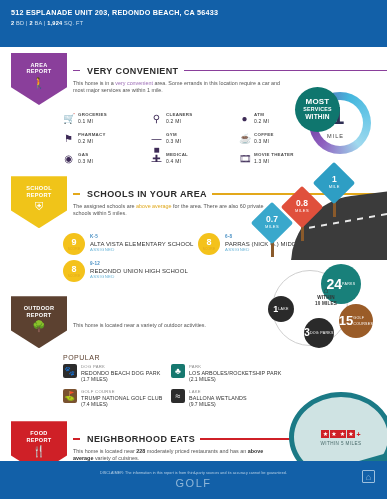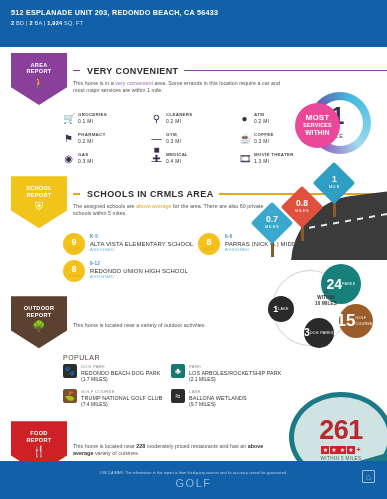--- a/index.html
+++ b/index.html
@@ -110,22 +110,22 @@
   }
   .donut-num {
     position: absolute; left: 36px; top: 17px;
     font-size: 24px; font-weight: bold; color: #2f2f54; line-height: 24px;
   }
   .donut-mile {
     position: absolute; left: 32px; top: 46px;
     font-size: 5.6px; letter-spacing: 1px; color: #444;
   }
   .donut-bubble {
-    position: absolute; left: 0px; top: 16px; width: 45px; height: 45px;
-    border-radius: 50%; background: #ec4899; color: #fff;
+    position: absolute; left: 0px; top: 0px; width: 45px; height: 45px;
+    border-radius: 50%; background: #0f766e; color: #fff;
     display: flex; flex-direction: column; align-items: center; justify-content: center;
     line-height: 7.5px;
   }
   .db1 { font-size: 8px; font-weight: bold; letter-spacing: 0.2px; }
   .db2 { font-size: 5.3px; font-weight: bold; letter-spacing: 0.2px; }
   .db3 { font-size: 6.6px; font-weight: bold; letter-spacing: 0.2px; }
 
   
   .school-grid {
     display: grid; grid-template-columns: 135px 135px;
@@ -198,21 +198,21 @@
   
   .cluster { position: absolute; right: 4px; top: 262px; width: 125px; height: 92px; }
   .cl-c { position: absolute; border-radius: 50%; color: #fff;
           display: flex; flex-direction: row; align-items: center; justify-content: center;
           line-height: 6px; }
   .cl-num { font-weight: bold; }
   .cl-lbl { font-size: 3.6px; letter-spacing: 0.3px; }
   .cl-parks { right: 22px; top: 2px; width: 40px; height: 40px; background: #18807a; }
   .cl-parks .cl-num { font-size: 14px; }
   .cl-golf  { right: 10px; top: 42px; width: 34px; height: 34px; background: #9a5c28; }
-  .cl-golf .cl-num { font-size: 17px; }
+  .cl-golf .cl-num { font-size: 13px; }
   .cl-dog   { left: 46px; top: 56px; width: 30px; height: 30px; background: #2a2a2a; }
   .cl-dog .cl-num { font-size: 10px; }
   .cl-lake  { left: 10px; top: 34px; width: 26px; height: 26px; background: #2a2a2a; }
   .cl-lake .cl-num { font-size: 9px; }
   .cl-center { position: absolute; left: 44px; top: 24px; width: 48px; text-align: center; }
   .cl-home { font-size: 8px; color: #333; line-height: 9px; }
   .cl-within { font-size: 4.6px; font-weight: bold; color: #333; line-height: 6px; letter-spacing: 0.2px; }
   .cl-arc { position: absolute; left: 14px; top: 8px; width: 76px; height: 76px;
             border: 0.8px solid #cfcfcf; border-radius: 50%; }
 
@@ -384,21 +384,21 @@
     <div class="badge yellow">
       <div class="badge-label">
         <div>SCHOOL</div>
         <div>REPORT</div>
       </div>
       <div class="badge-ico">⛨</div>
     </div>
     <div class="title-wrap">
       <div class="title-row">
         <span class="dash yellow"></span>
-        <span class="sec-title">SCHOOLS IN CRMLS AREA</span>
+        <span class="sec-title">SCHOOLS IN YOUR AREA</span>
         <span class="rule yellow"></span>
       </div>
       <div class="sec-desc">
         <span>The assigned schools are </span><span class="hl-yellow">above average</span><span> for the area. There are also 60 private schools within 5 miles.</span>
       </div>
     </div>
   </div>
 
   <div class="school-grid">
     <div class="school">
@@ -552,20 +552,25 @@
 <div class="section" style="margin-top:8px;">
   <div class="sec-head">
     <div class="badge red">
       <div class="badge-label">
         <div>FOOD</div>
         <div>REPORT</div>
       </div>
       <div class="badge-ico">🍴</div>
     </div>
     <div class="title-wrap">
+      <div class="title-row">
+        <span class="dash red"></span>
+        <span class="sec-title">NEIGHBORHOOD EATS</span>
+        <span class="rule red"></span>
+      </div>
       <div class="sec-desc">
         <span>This home is located near </span><b>228</b><span> moderately priced restaurants and has an </span><b>above average</b><span> variety of cuisines.</span>
       </div>
     </div>
   </div>
 
   <div class="cat-title">BY CATEGORY</div>
 
   <div class="cat-grid">
     <div>
@@ -581,21 +586,20 @@
         <span class="cat-name">SEAFOOD</span>
         <span class="cat-dots"></span>
         <span class="cat-val">13</span>
       </div>
 
     </div>
   </div>
 </div>
 
 <div class="food-circle">
-  <div class="fc-num">261</div>
   <div class="fc-stars">
     <span class="fc-star">★</span>
     <span class="fc-star">★</span>
     <span class="fc-star">★</span>
     <span class="fc-star">★</span>
     <span class="fc-plus">+</span>
   </div>
   <div class="fc-sub">WITHIN 5 MILES</div>
 </div>
 

